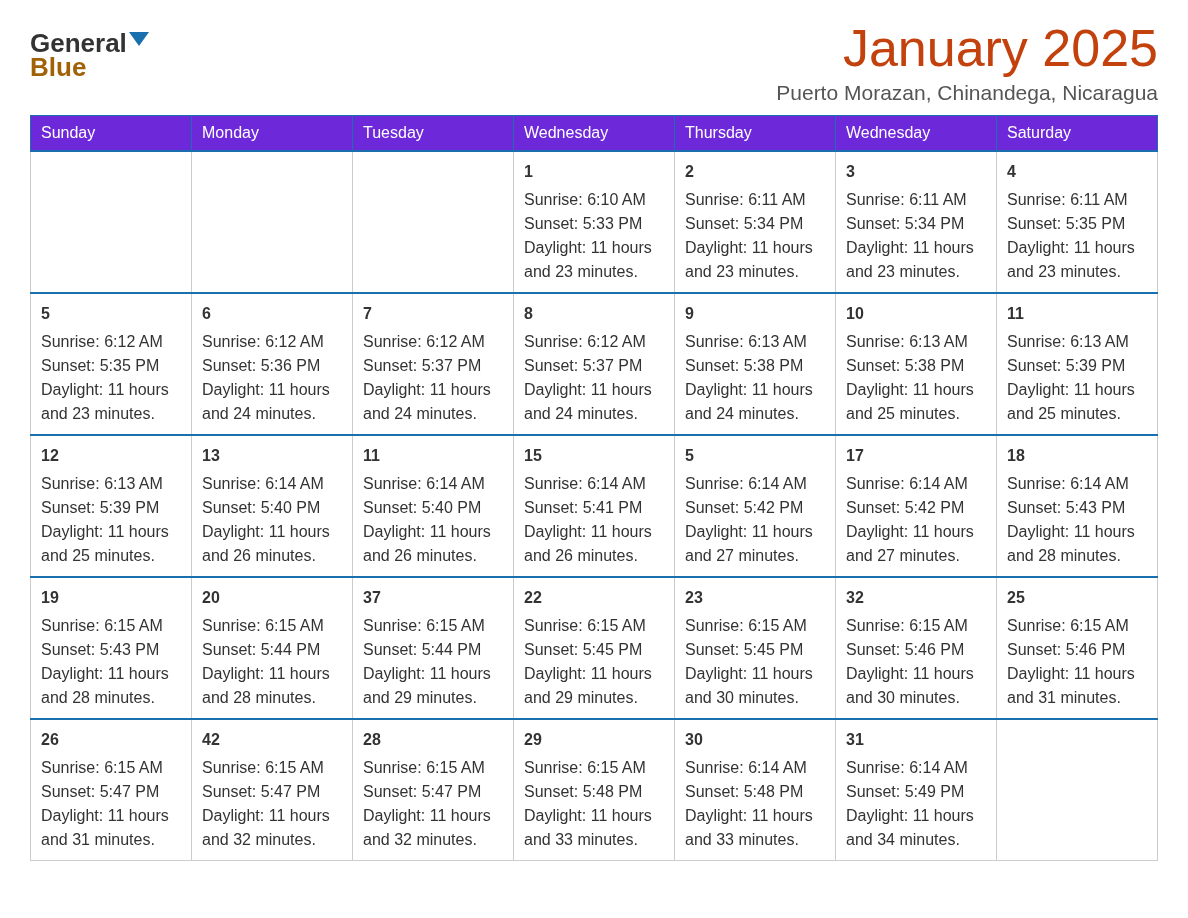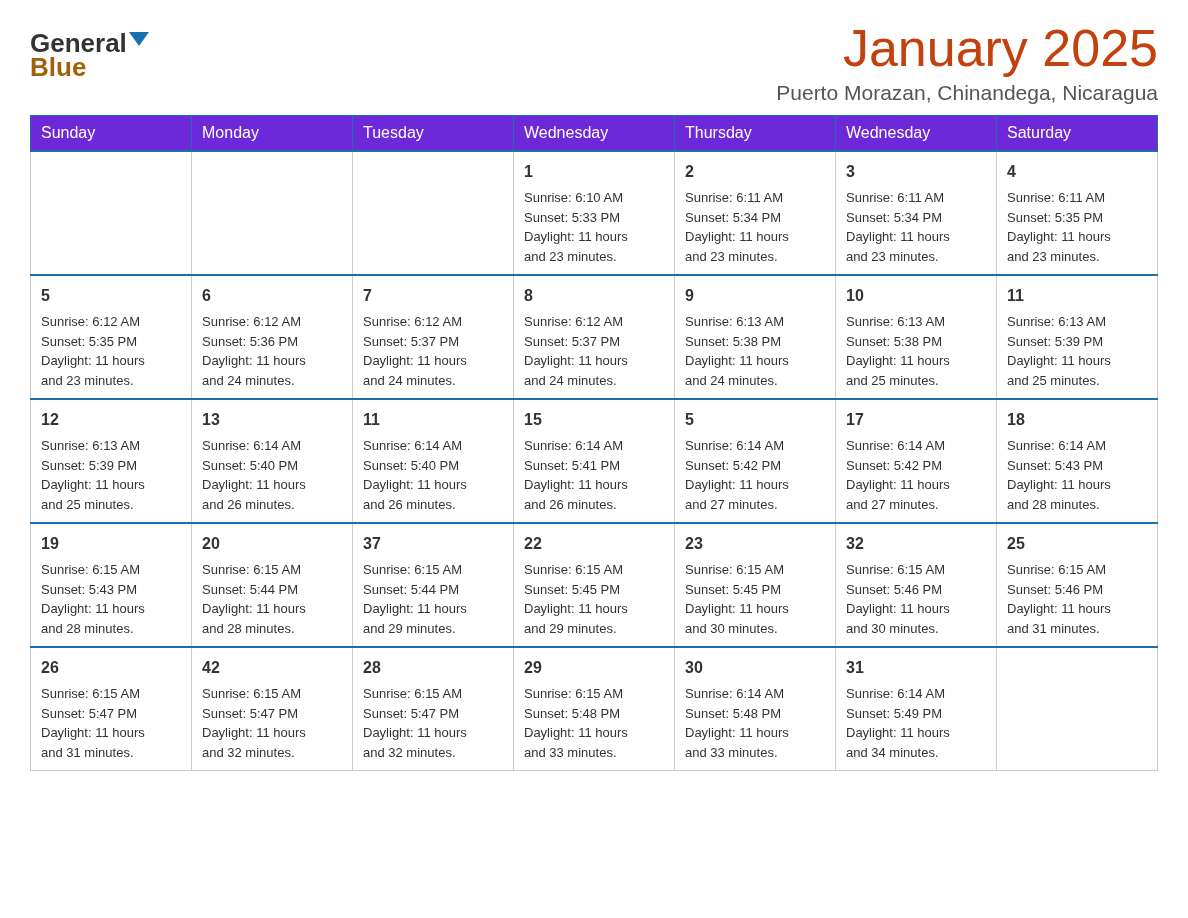--- a/index.html
+++ b/index.html
@@ -81,21 +81,21 @@
     }
     .day-number {
       font-size: 16px;
       font-weight: bold;
       color: #333;
       display: block;
       margin-bottom: 4px;
     }
     .day-info {
       color: #333;
-      font-size: 13px;
+      font-size: 16px;
     }
     .empty-cell {
       border-top: 2px solid #1a6faf;
     }
   </style>
 </head>
 <body>
 
 <div class="header-row">
   <div class="logo">

